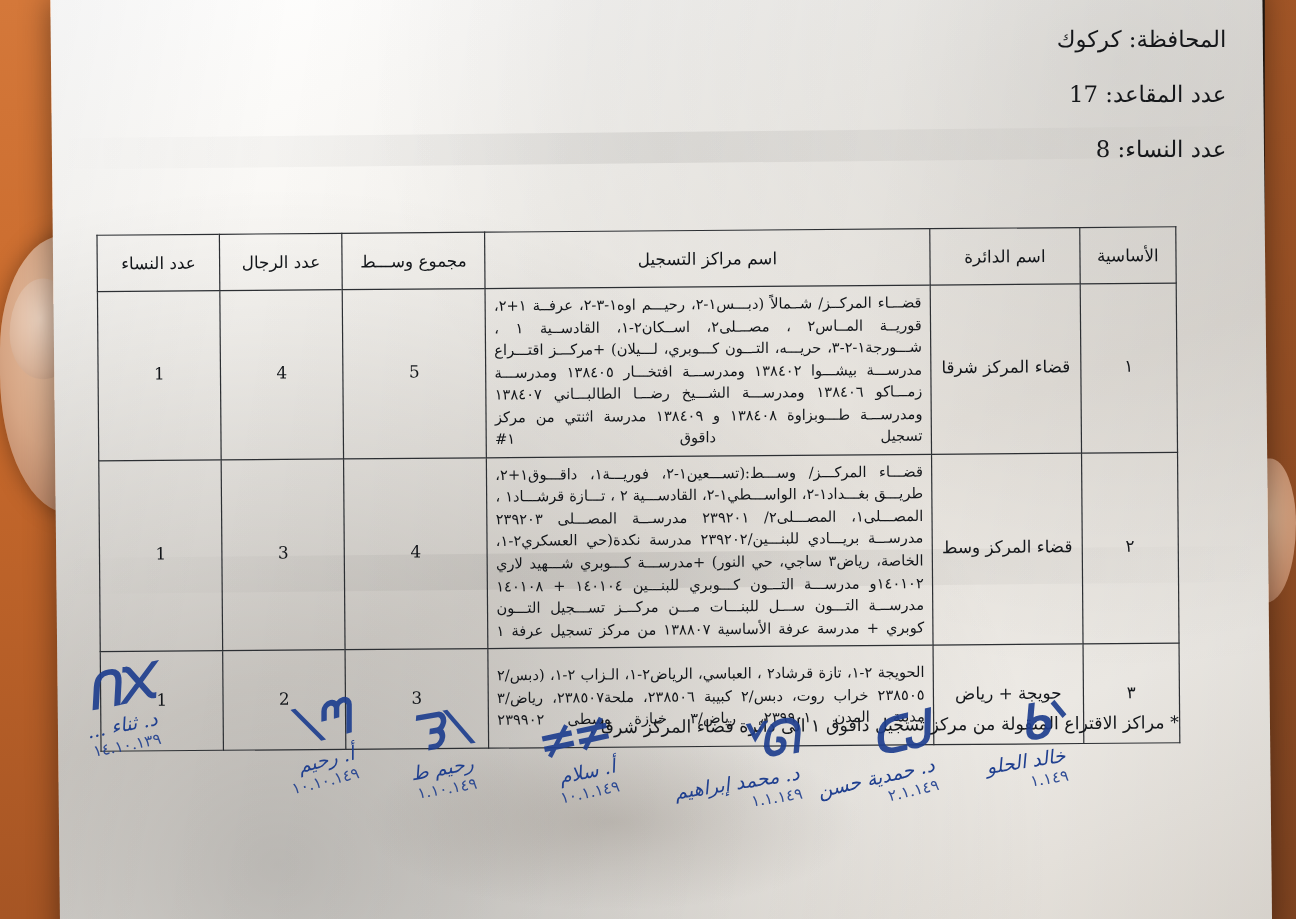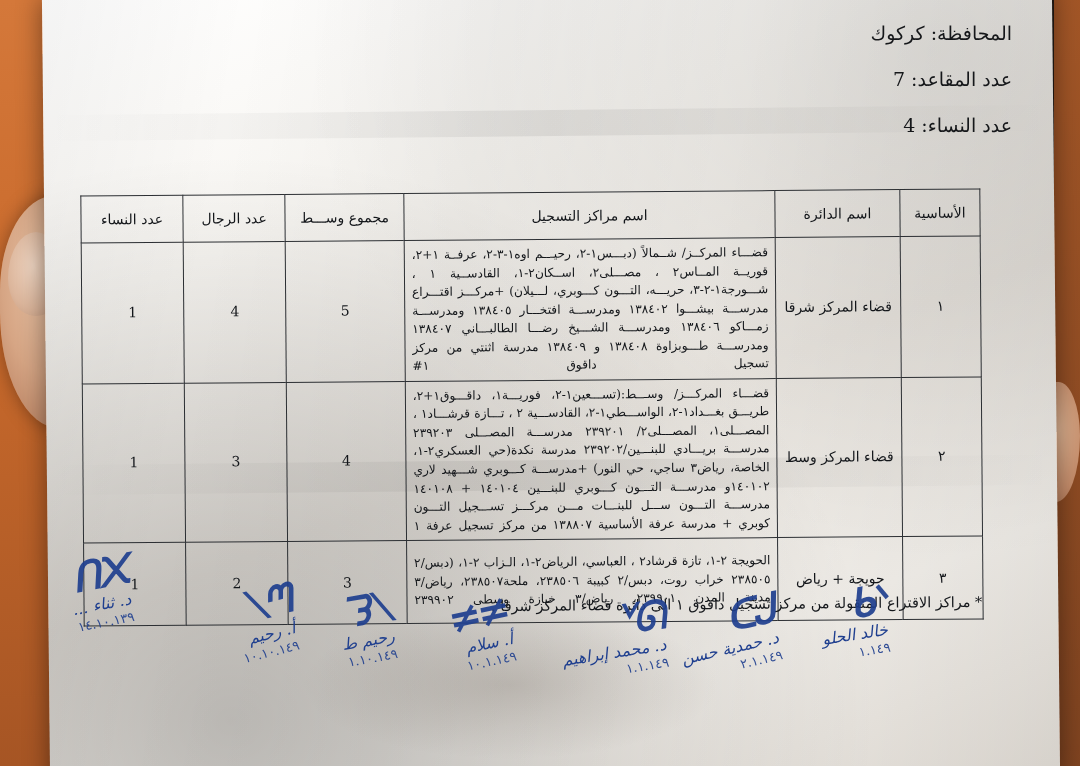--- a/index.html
+++ b/index.html
@@ -86,21 +86,21 @@
   }
   .crease {
     position: absolute;
     background: linear-gradient(90deg, rgba(0,0,0,0) 0%, rgba(0,0,0,.07) 50%, rgba(0,0,0,0) 100%);
     pointer-events: none;
   }
 
   
   .header {
     position: absolute;
-    right: 68px;
+    right: 58px;
     top: 10px;
     text-align: right;
     direction: rtl;
     color: #15171a;
     font-size: 19px;
     line-height: 46px;
     letter-spacing: 0;
     font-family: "DejaVu Serif", "Liberation Serif", serif;
   }
   .header div { white-space: nowrap; }
@@ -231,22 +231,22 @@
   <div class="thumbnail-plate"></div>
   <div class="finger-right"></div>
 
   <div class="paper">
     <div class="crease" style="left:0; top:120px; width:1010px; height:26px;"></div>
     <div class="crease" style="left:0; top:470px; width:1010px; height:30px;"></div>
   </div>
 
   <div class="header">
     <div>المحافظة: كركوك</div>
-    <div>عدد المقاعد: 7</div>
-    <div>عدد النساء: 4</div>
+    <div>عدد المقاعد: 17</div>
+    <div>عدد النساء: 8</div>
   </div>
 
   <div class="tbl-wrap">
     <table>
       <thead>
         <tr>
           <th class="c-tasalsul">الأساسية</th>
           <th class="c-daera">اسم الدائرة</th>
           <th class="c-marakiz">اسم مراكز التسجيل</th>
           <th class="c-majmou">مجموع وســـط</th>

